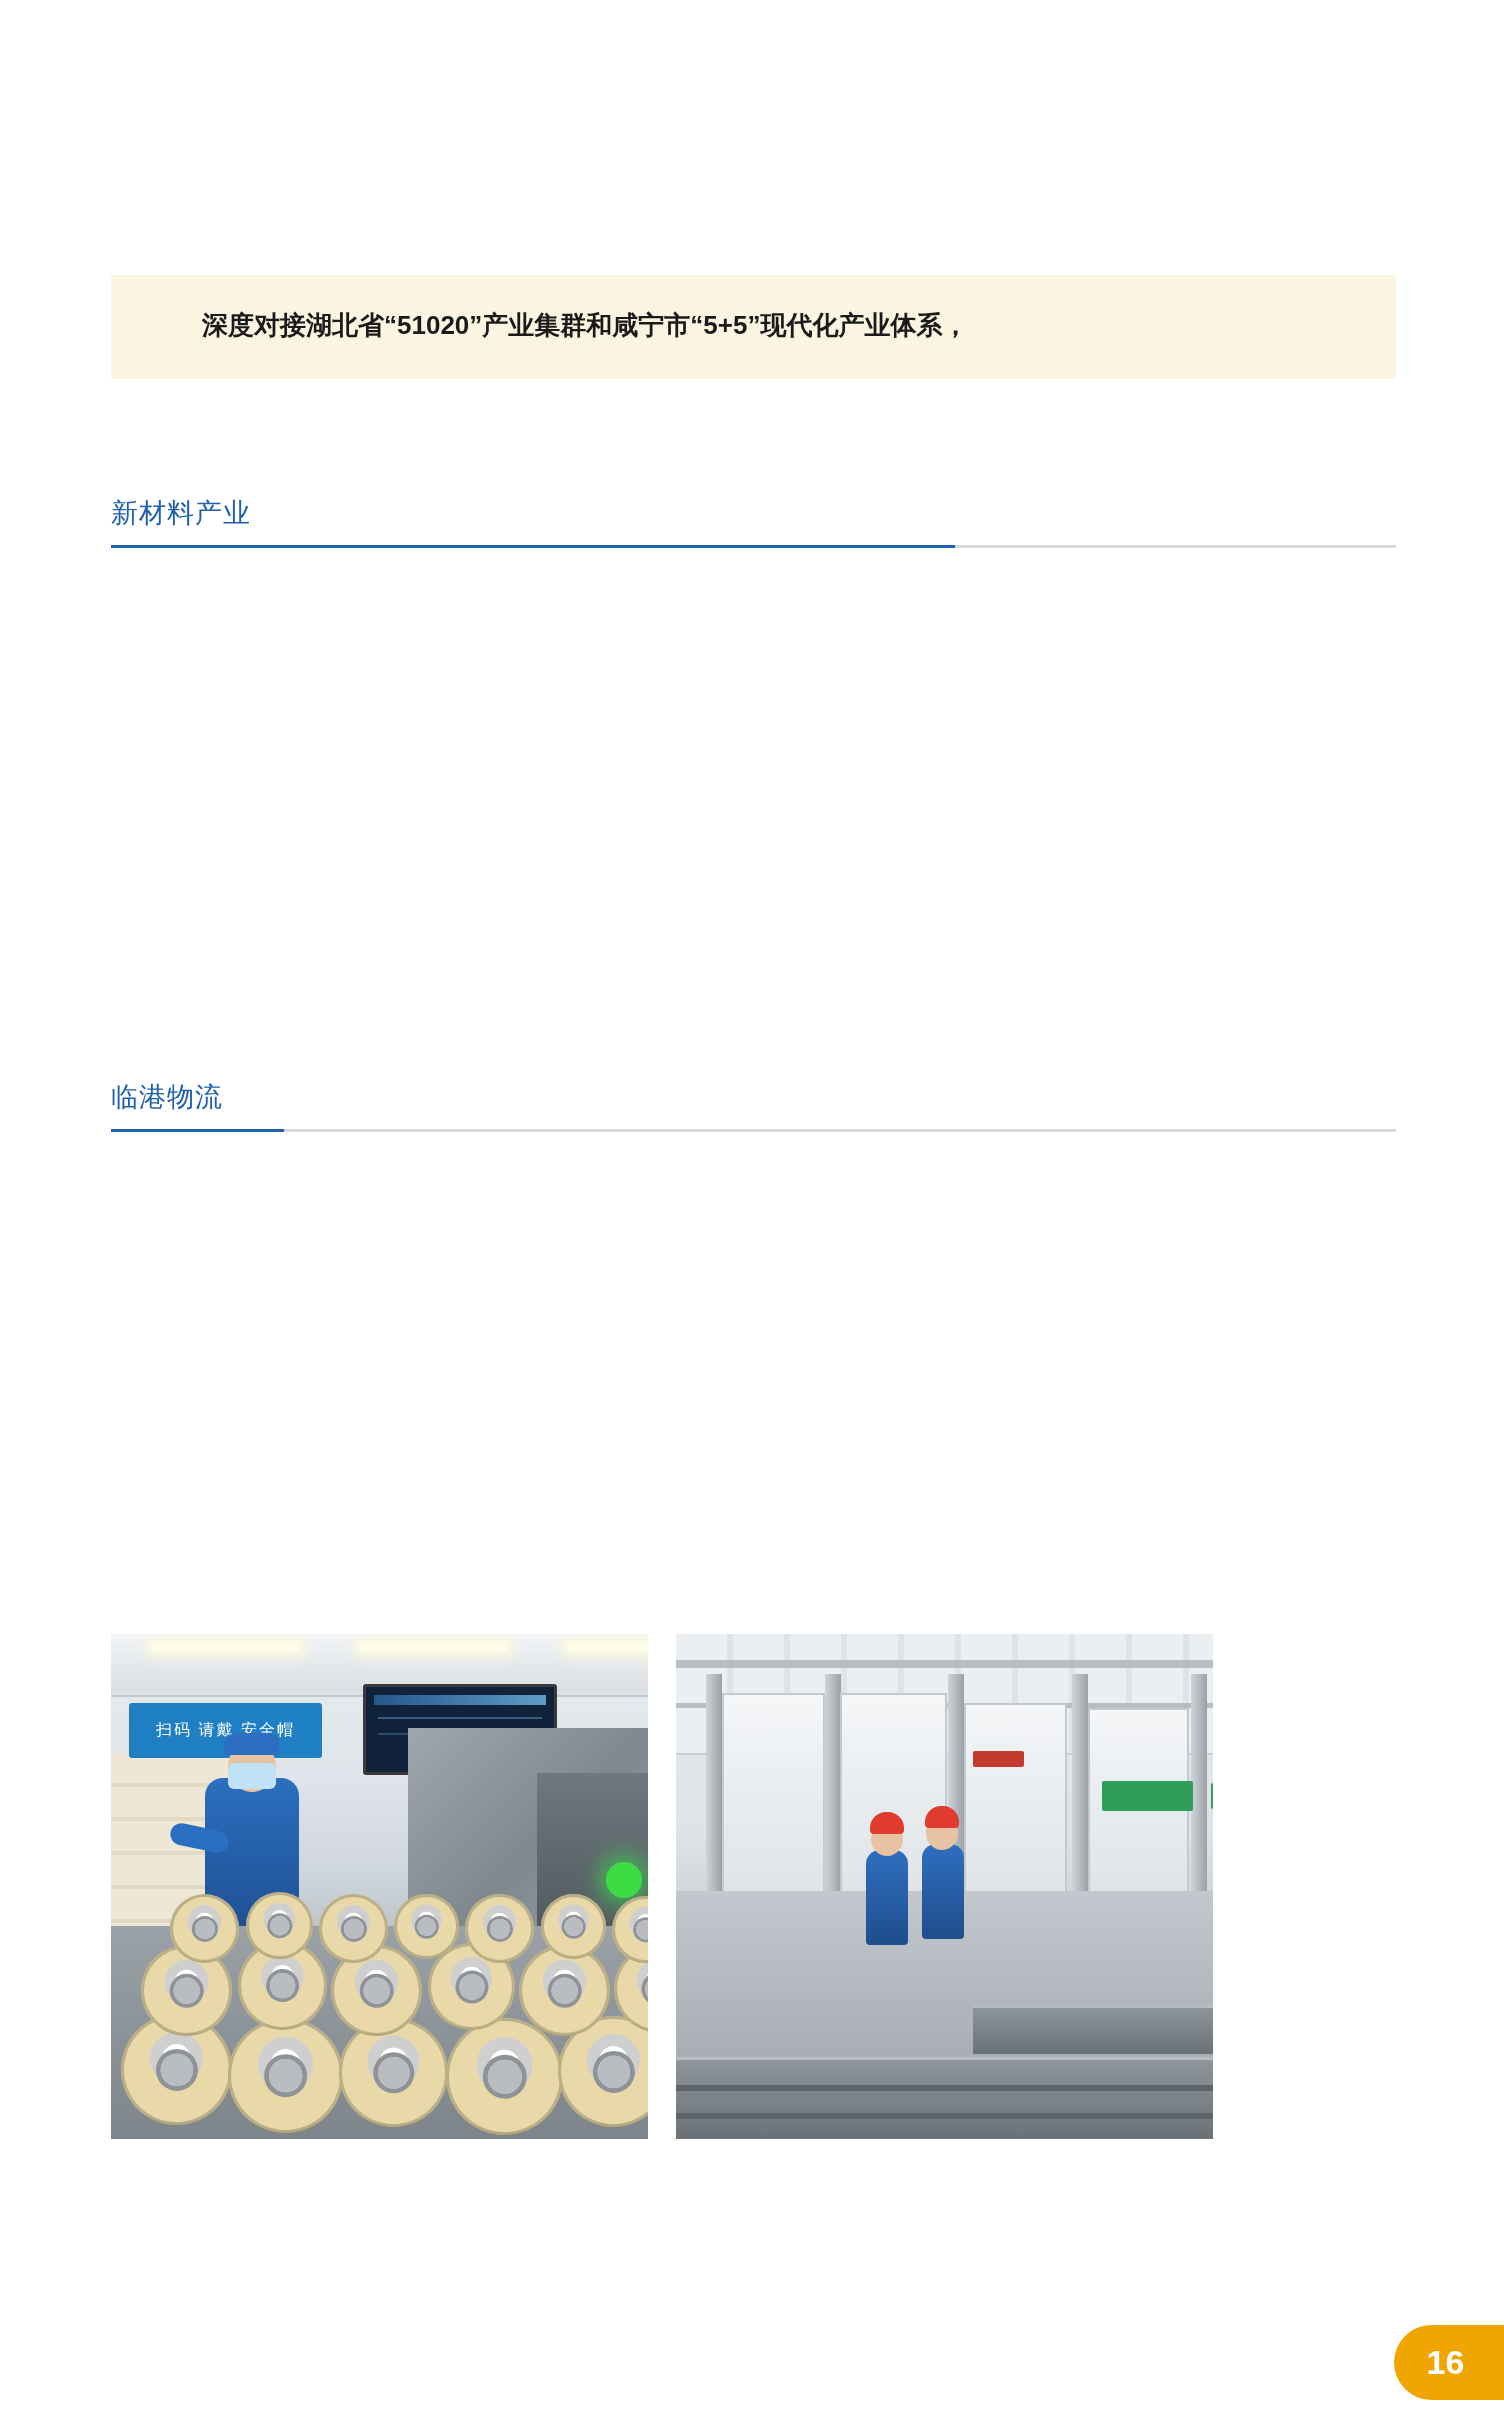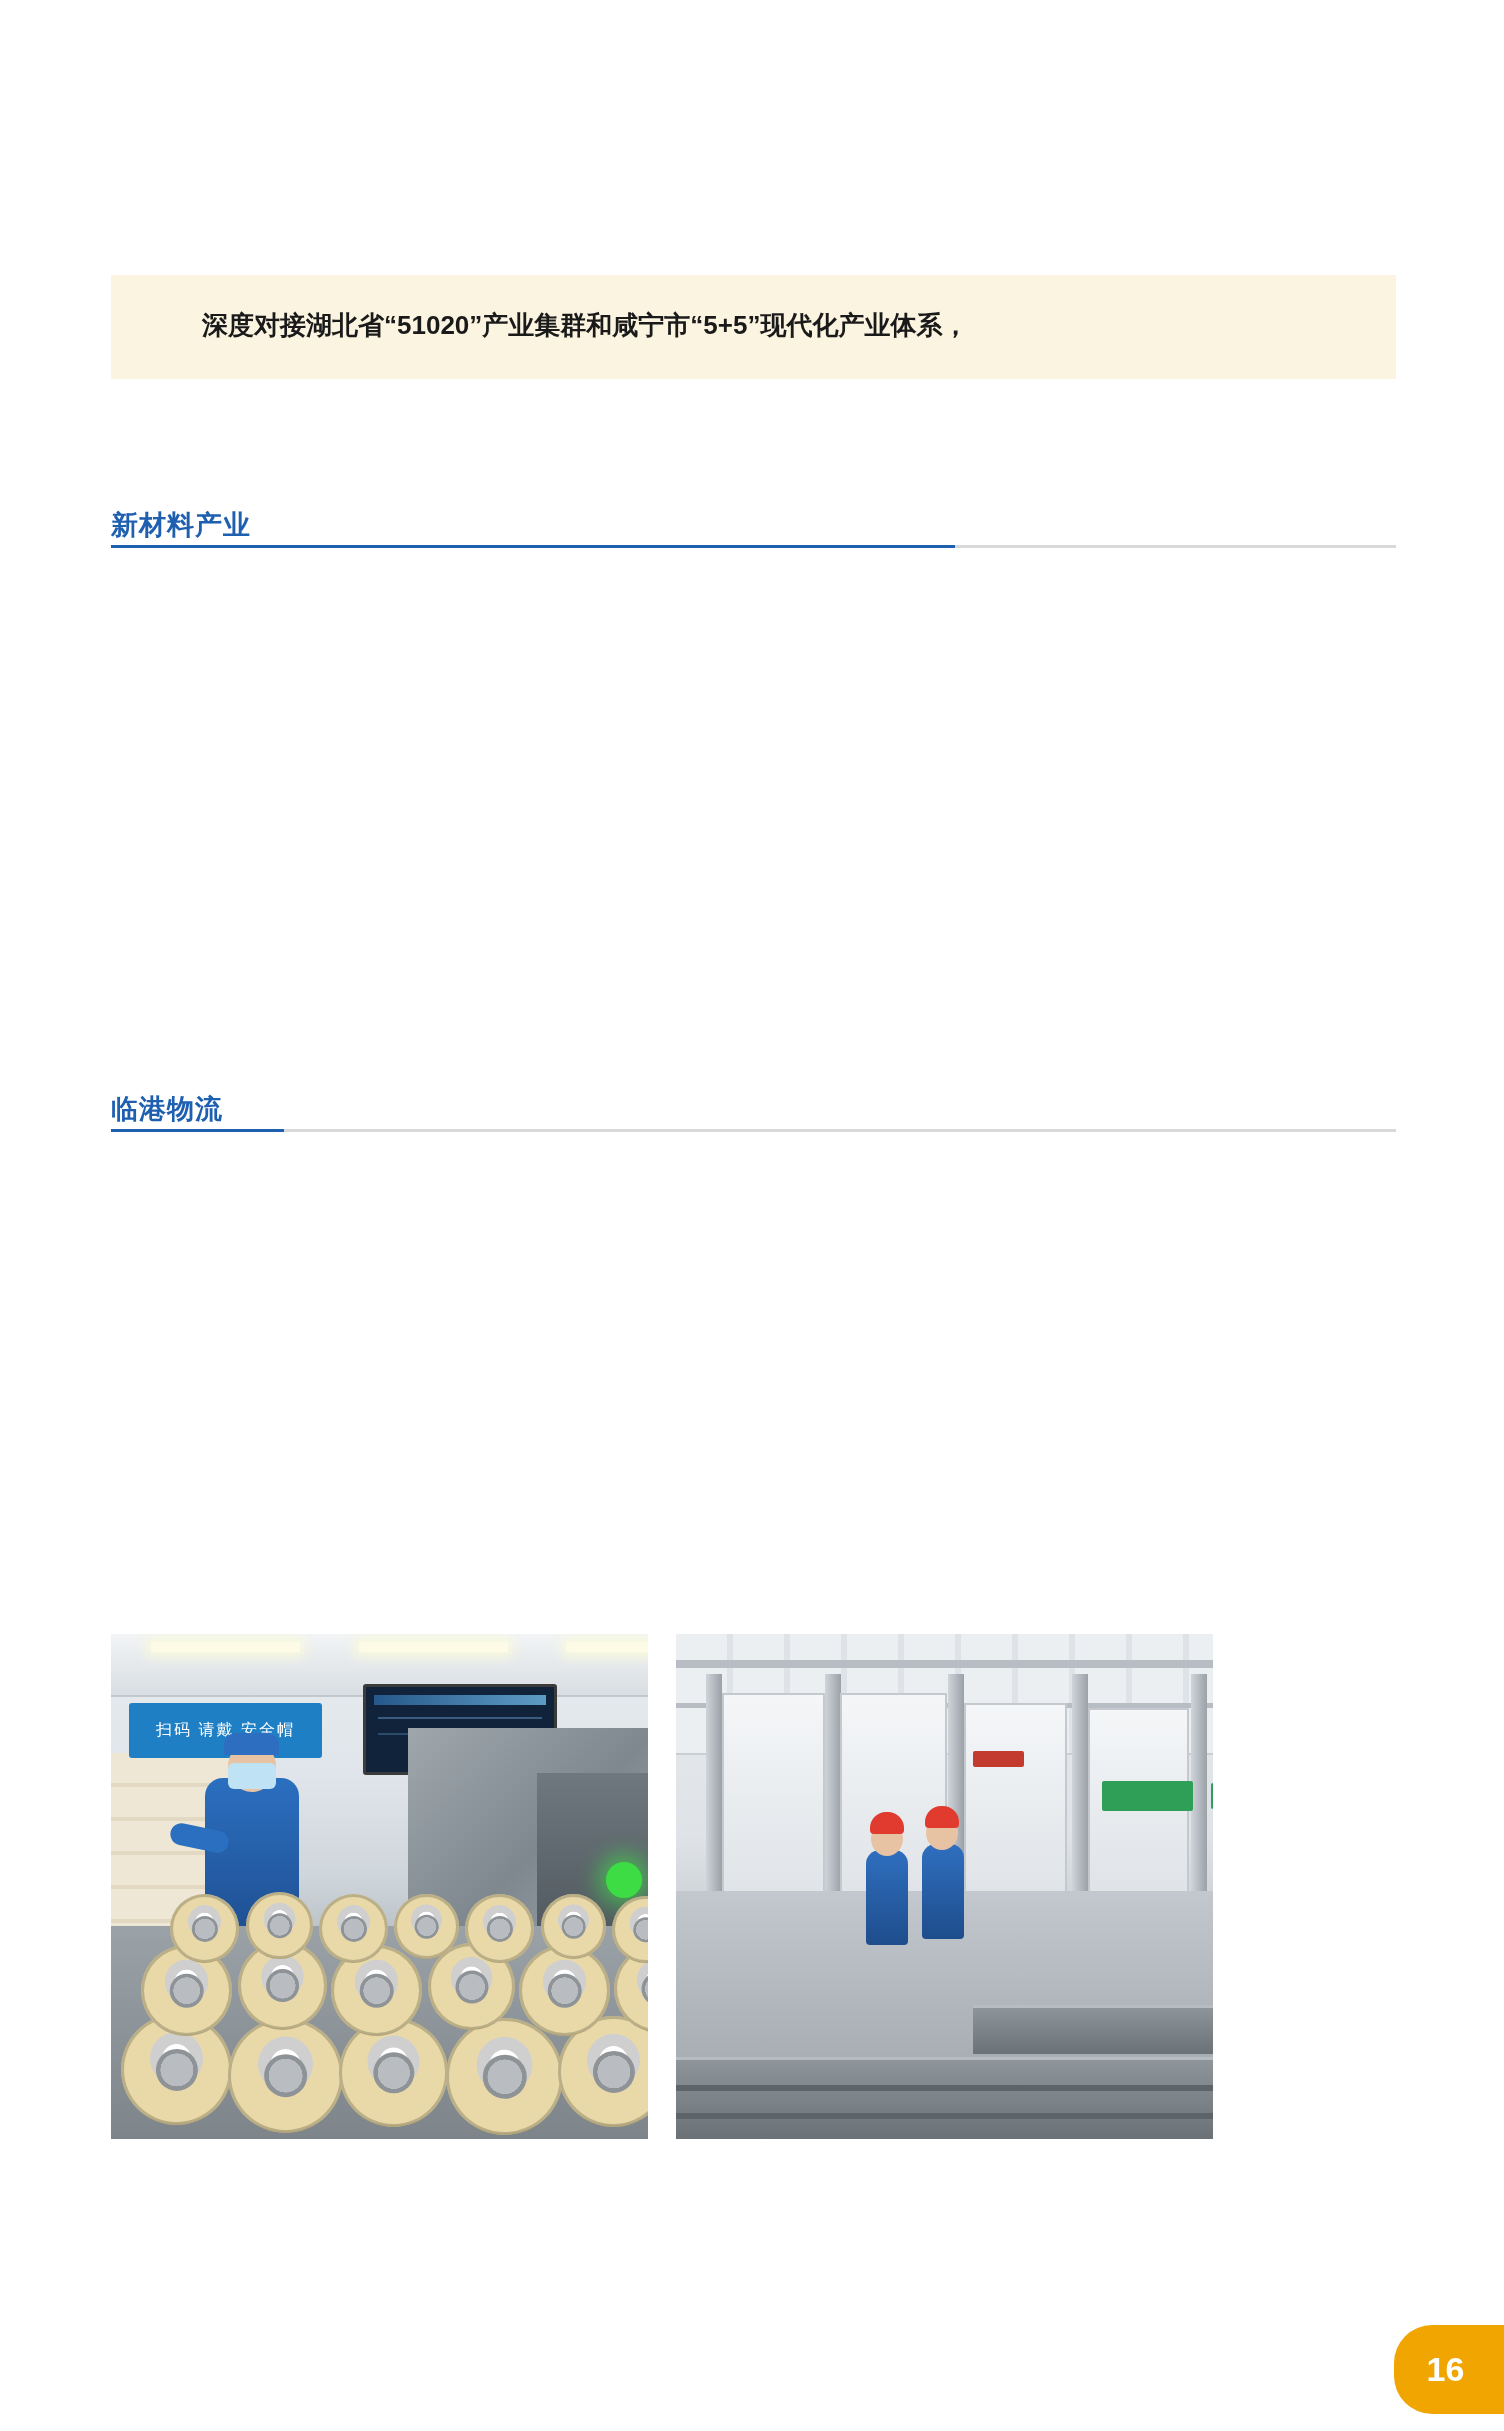--- a/index.html
+++ b/index.html
@@ -71,24 +71,23 @@
     color: #1a1a1a;
     font-weight: bold;
     text-indent: 0;
   }
   .callout .indent { padding-left: 55px; }
 
   
   .subsection-label {
     position: absolute;
     font-size: 27px;
-    font-weight: bold;
+    font-weight: normal;
     color: #1f5fb0;
     letter-spacing: 1px;
-    margin-top: 12px;
   }
   .rule {
     position: absolute;
     height: 3px;
     background: #d9d9d9;
   }
   .rule-accent {
     position: absolute;
     height: 3px;
     background: #1f5fb0;
@@ -221,21 +220,21 @@
   .p2-worker { position:absolute; width:42px; height:95px; border-radius:14px 14px 4px 4px; }
   .p2-helmet { position:absolute; width:34px; height:22px; border-radius:16px 16px 4px 4px; background:#e03b2e; }
   .p2-head { position:absolute; width:32px; height:34px; border-radius:50%; background:#e8c3a3; }
 
   
   .page-num {
     position: absolute;
     right: 0;
     top: 2325px;
     width: 111px;
-    height: 89px;
+    height: 75px;
     background: #f0a500;
     border-radius: 38px 0 0 38px;
     color: #ffffff;
     font-size: 34px;
     font-weight: bold;
     display: flex;
     align-items: center;
     justify-content: center;
     padding-right: 8px;
     box-sizing: border-box;

